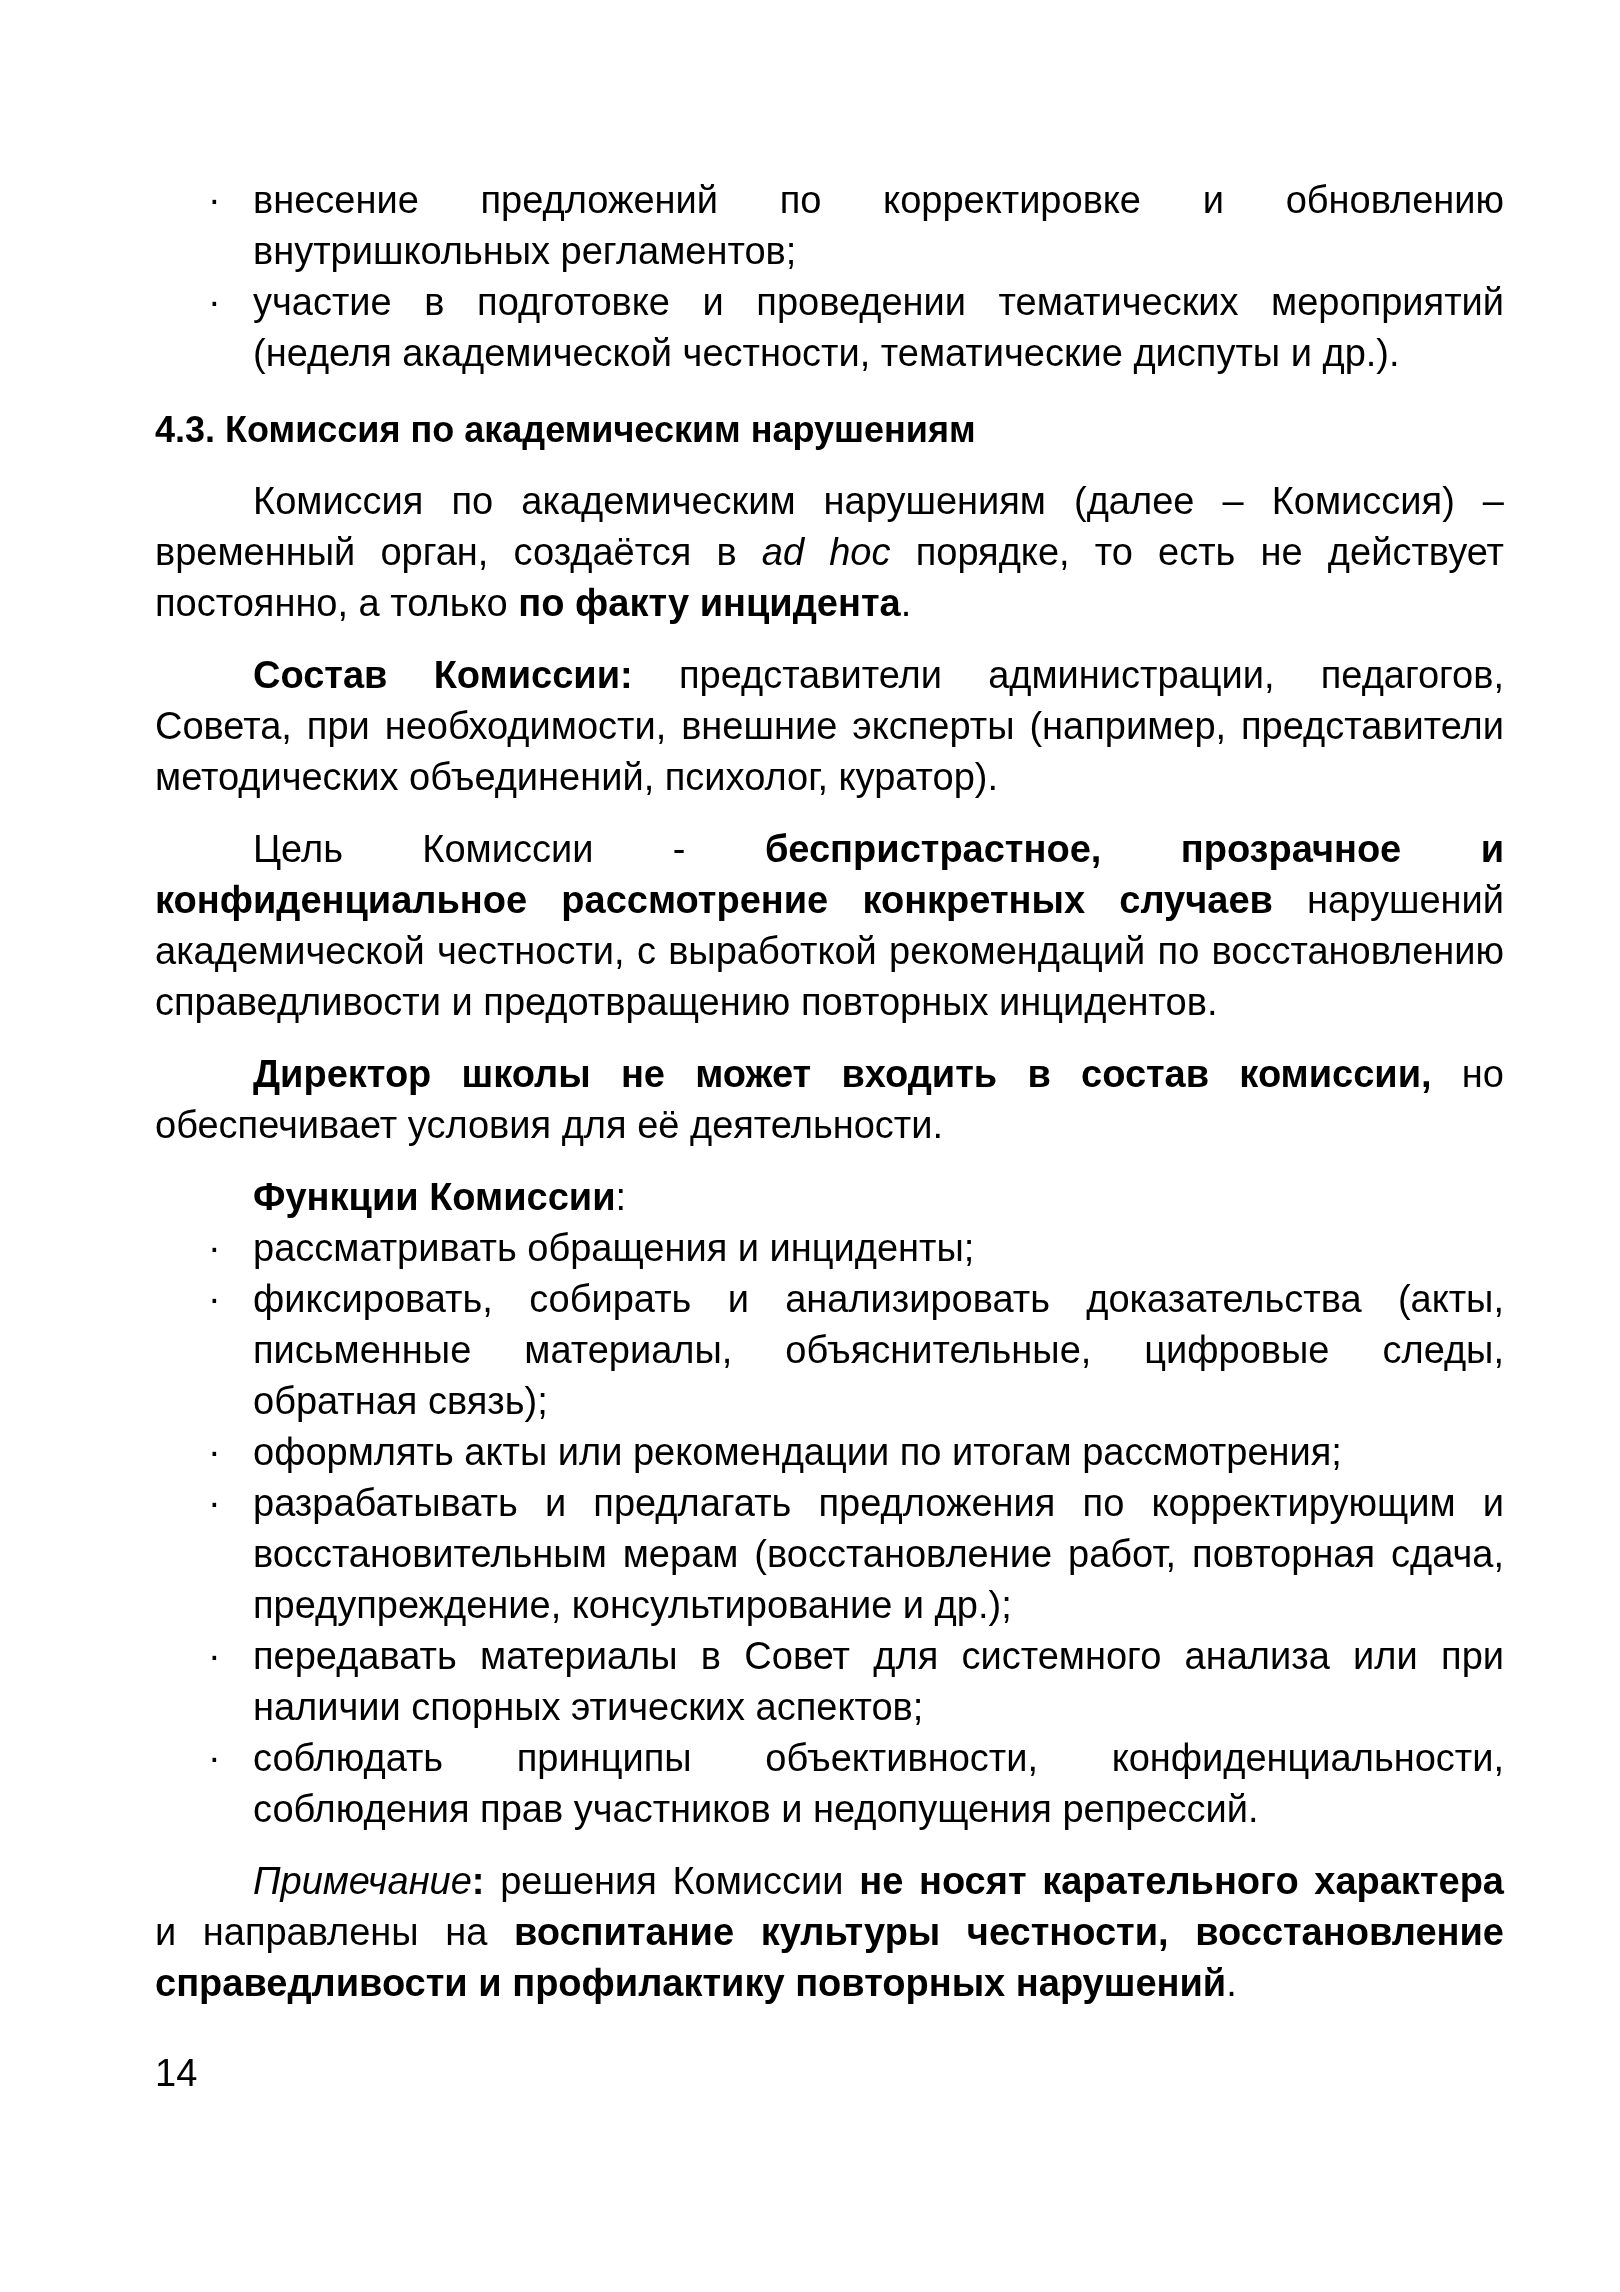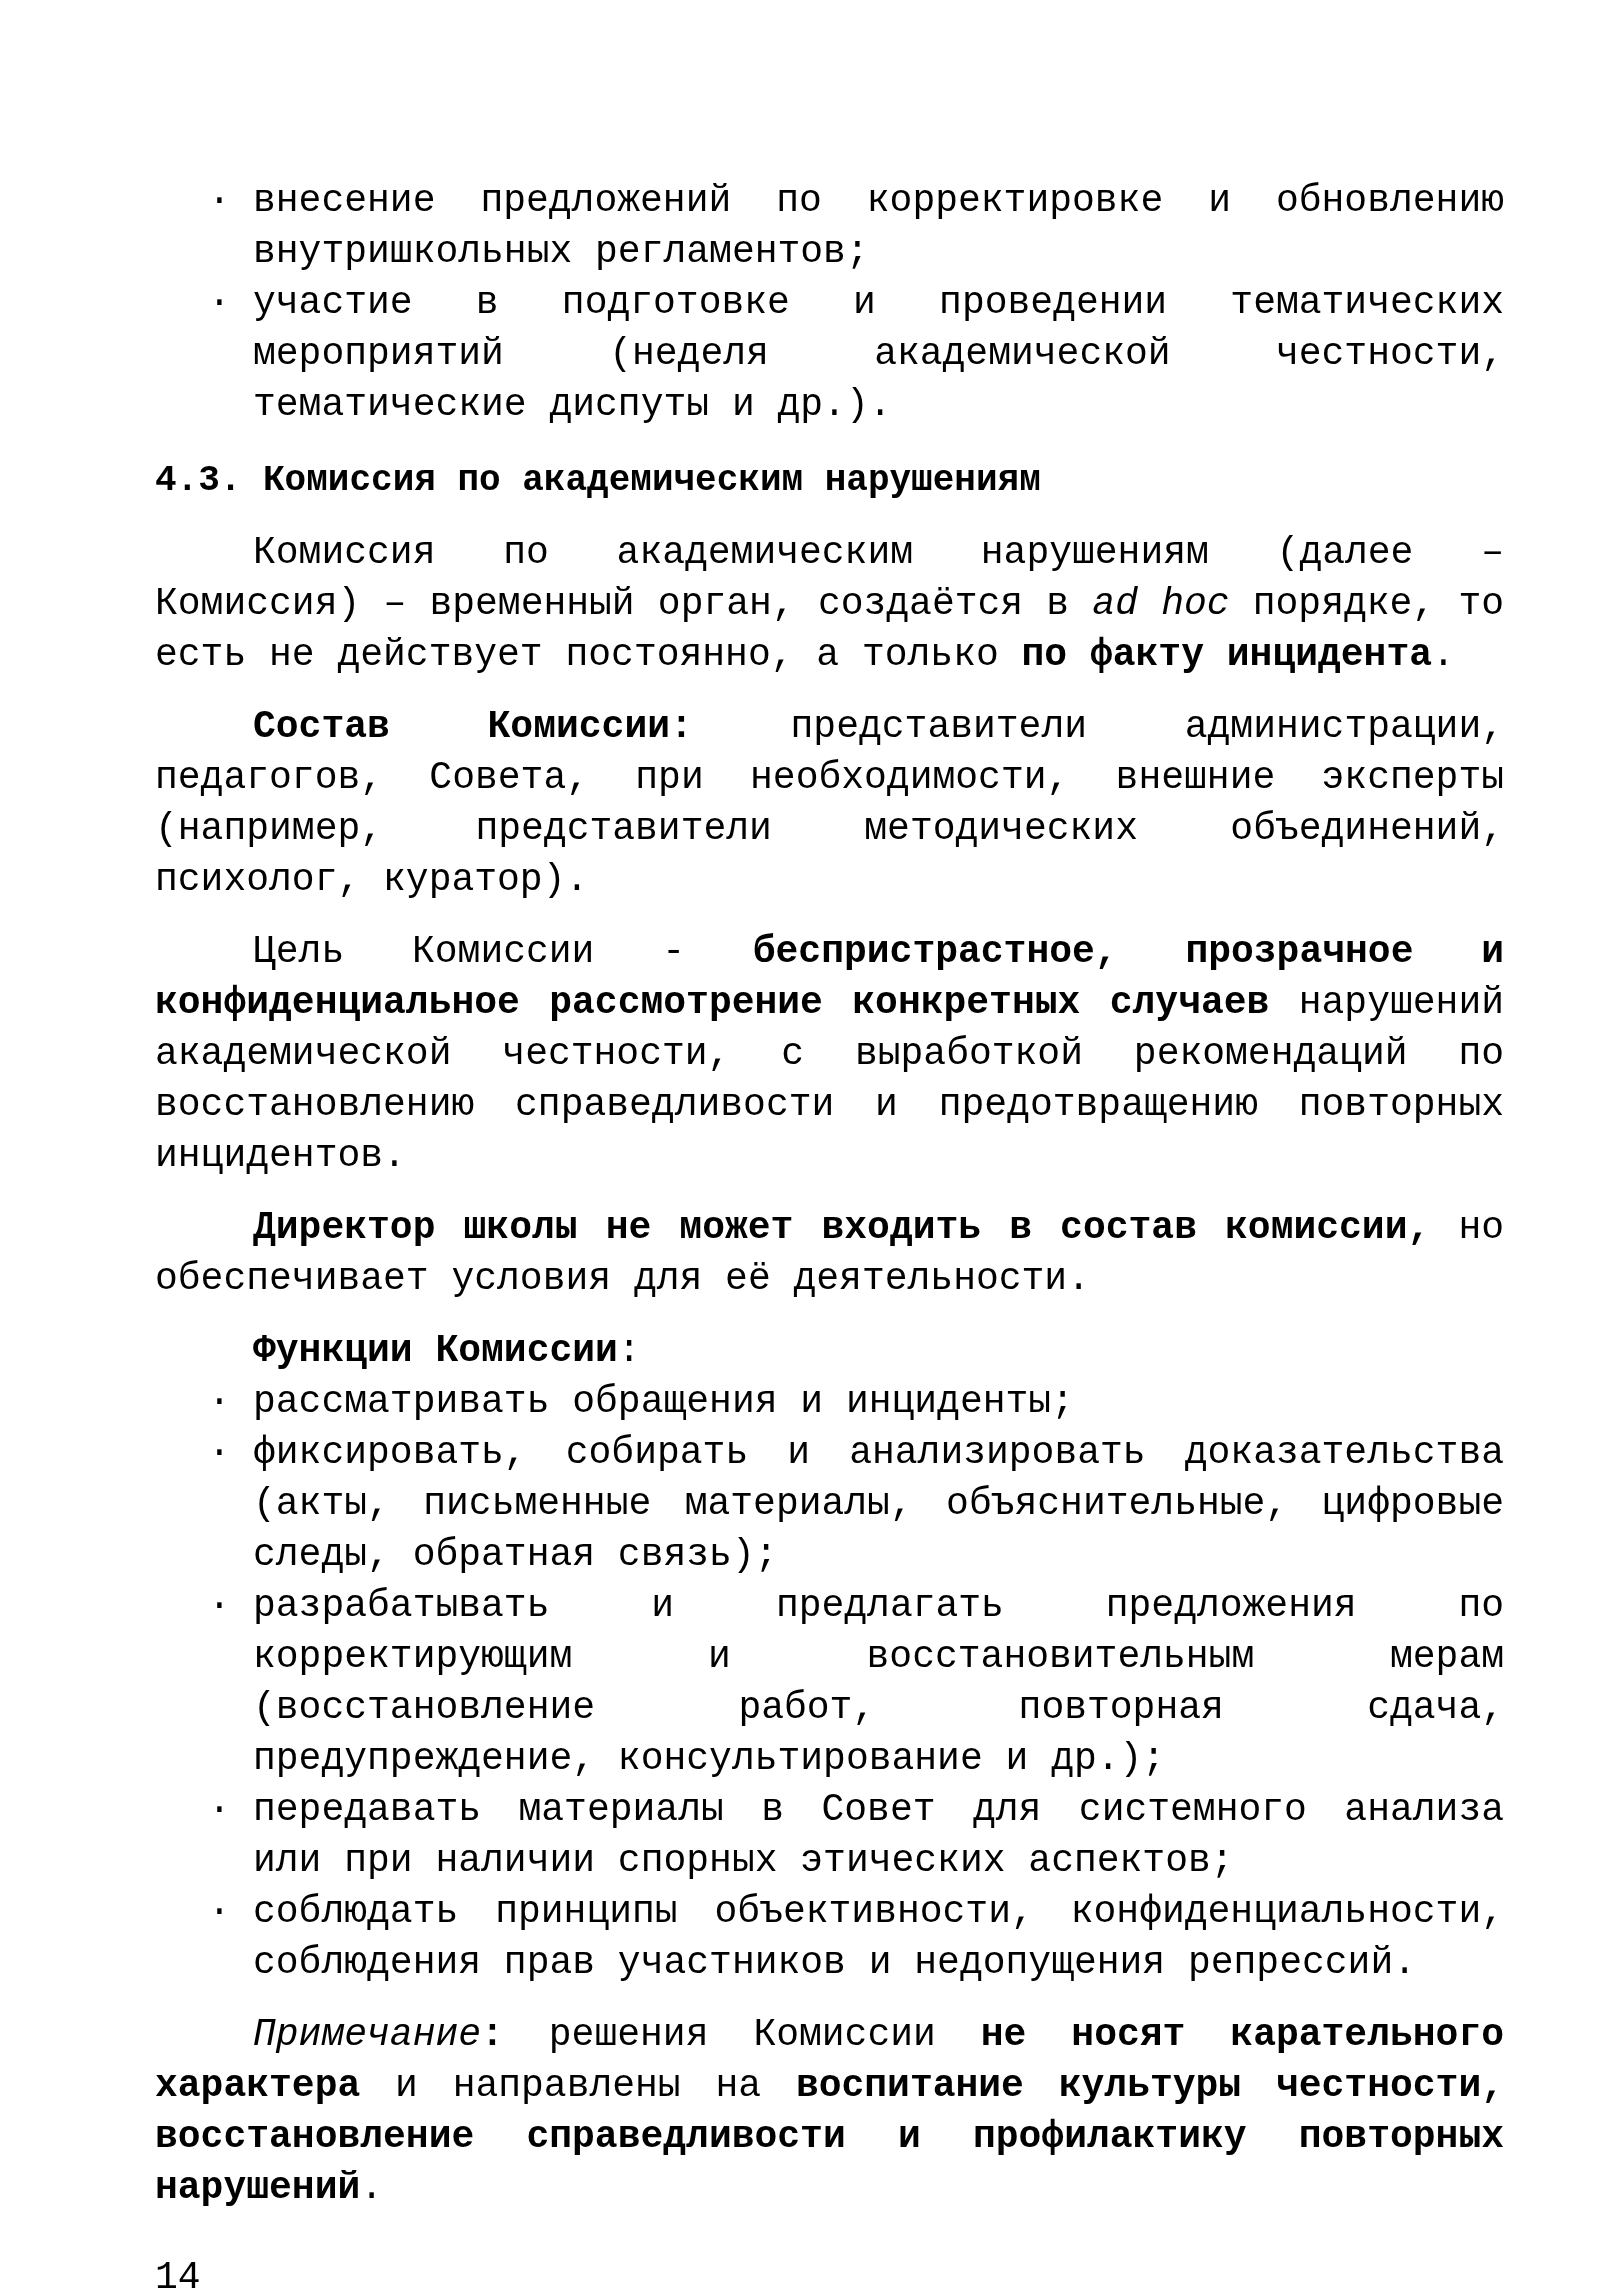--- a/index.html
+++ b/index.html
@@ -2,21 +2,21 @@
 <html><head>
 <meta charset="utf-8">
 <style>
   html, body { margin: 0; padding: 0; background: #ffffff; }
   .page {
     width: 1620px;
     height: 2293px;
     box-sizing: border-box;
     background: #ffffff;
     color: #000000;
-    font-family: Liberation Mono, monospace;
+    font-family: Liberation Sans, sans-serif;
     font-size: 38px;
     line-height: 51px;
     padding: 175px 116px 0 155px;
     text-align: justify;
     position: relative;
     overflow: hidden;
   }
   p, ul, h2 { margin: 0; padding: 0; }
   .block { margin-top: 21px; }
   .indent { text-indent: 98px; }
@@ -62,20 +62,21 @@
 
   <p class="block indent"><span>Цель Комиссии - </span><b>беспристрастное, прозрачное и конфиденциальное рассмотрение конкретных случаев</b><span> нарушений академической честности, с выработкой рекомендаций по восстановлению справедливости и предотвращению повторных инцидентов.</span></p>
 
   <p class="block indent"><b>Директор школы не может входить в состав комиссии,</b><span> но обеспечивает условия для её деятельности.</span></p>
 
   <p class="block indent"><b>Функции Комиссии</b><span>:</span></p>
 
   <ul class="dotlist">
     <li>рассматривать обращения и инциденты;</li>
     <li>фиксировать, собирать и анализировать доказательства (акты, письменные материалы, объяснительные, цифровые следы, обратная связь);</li>
+    <li>оформлять акты или рекомендации по итогам рассмотрения;</li>
     <li>разрабатывать и предлагать предложения по корректирующим и восстановительным мерам (восстановление работ, повторная сдача, предупреждение, консультирование и др.);</li>
     <li>передавать материалы в Совет для системного анализа или при наличии спорных этических аспектов;</li>
     <li>соблюдать принципы объективности, конфиденциальности, соблюдения прав участников и недопущения репрессий.</li>
   </ul>
 
   <p class="block indent"><i>Примечание</i><b>:</b><span> решения Комиссии </span><b>не носят карательного характера</b><span> и направлены на </span><b>воспитание культуры честности, восстановление справедливости и профилактику повторных нарушений</b><span>.</span></p>
 
   <div class="page-number">14</div>
 
 </div>

